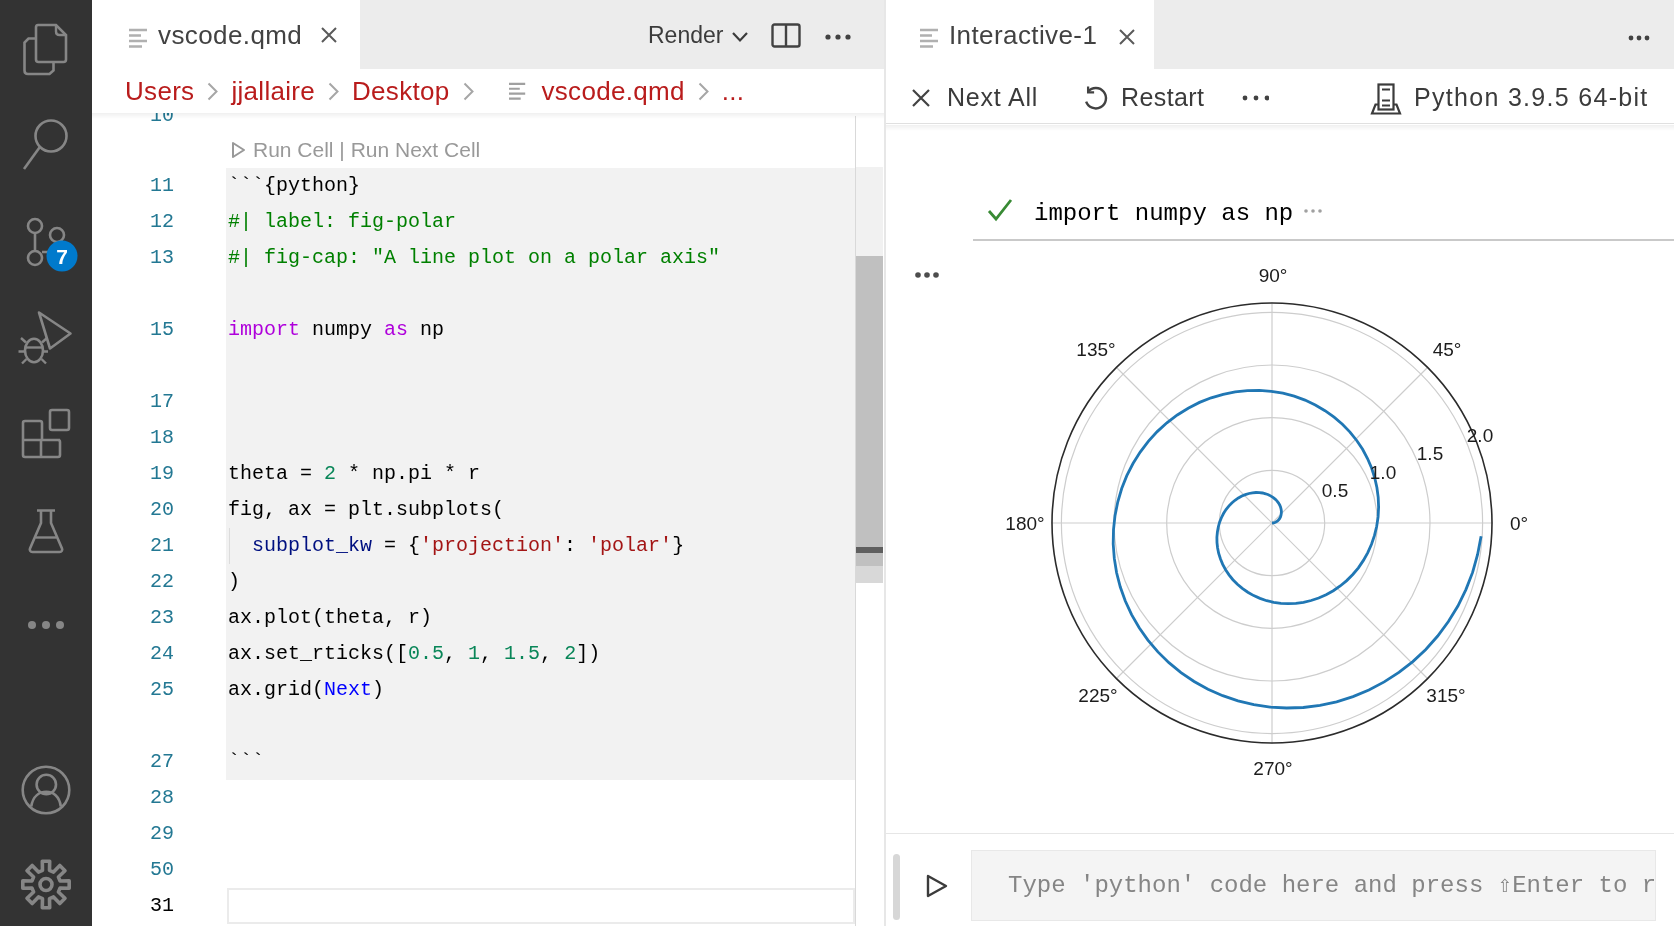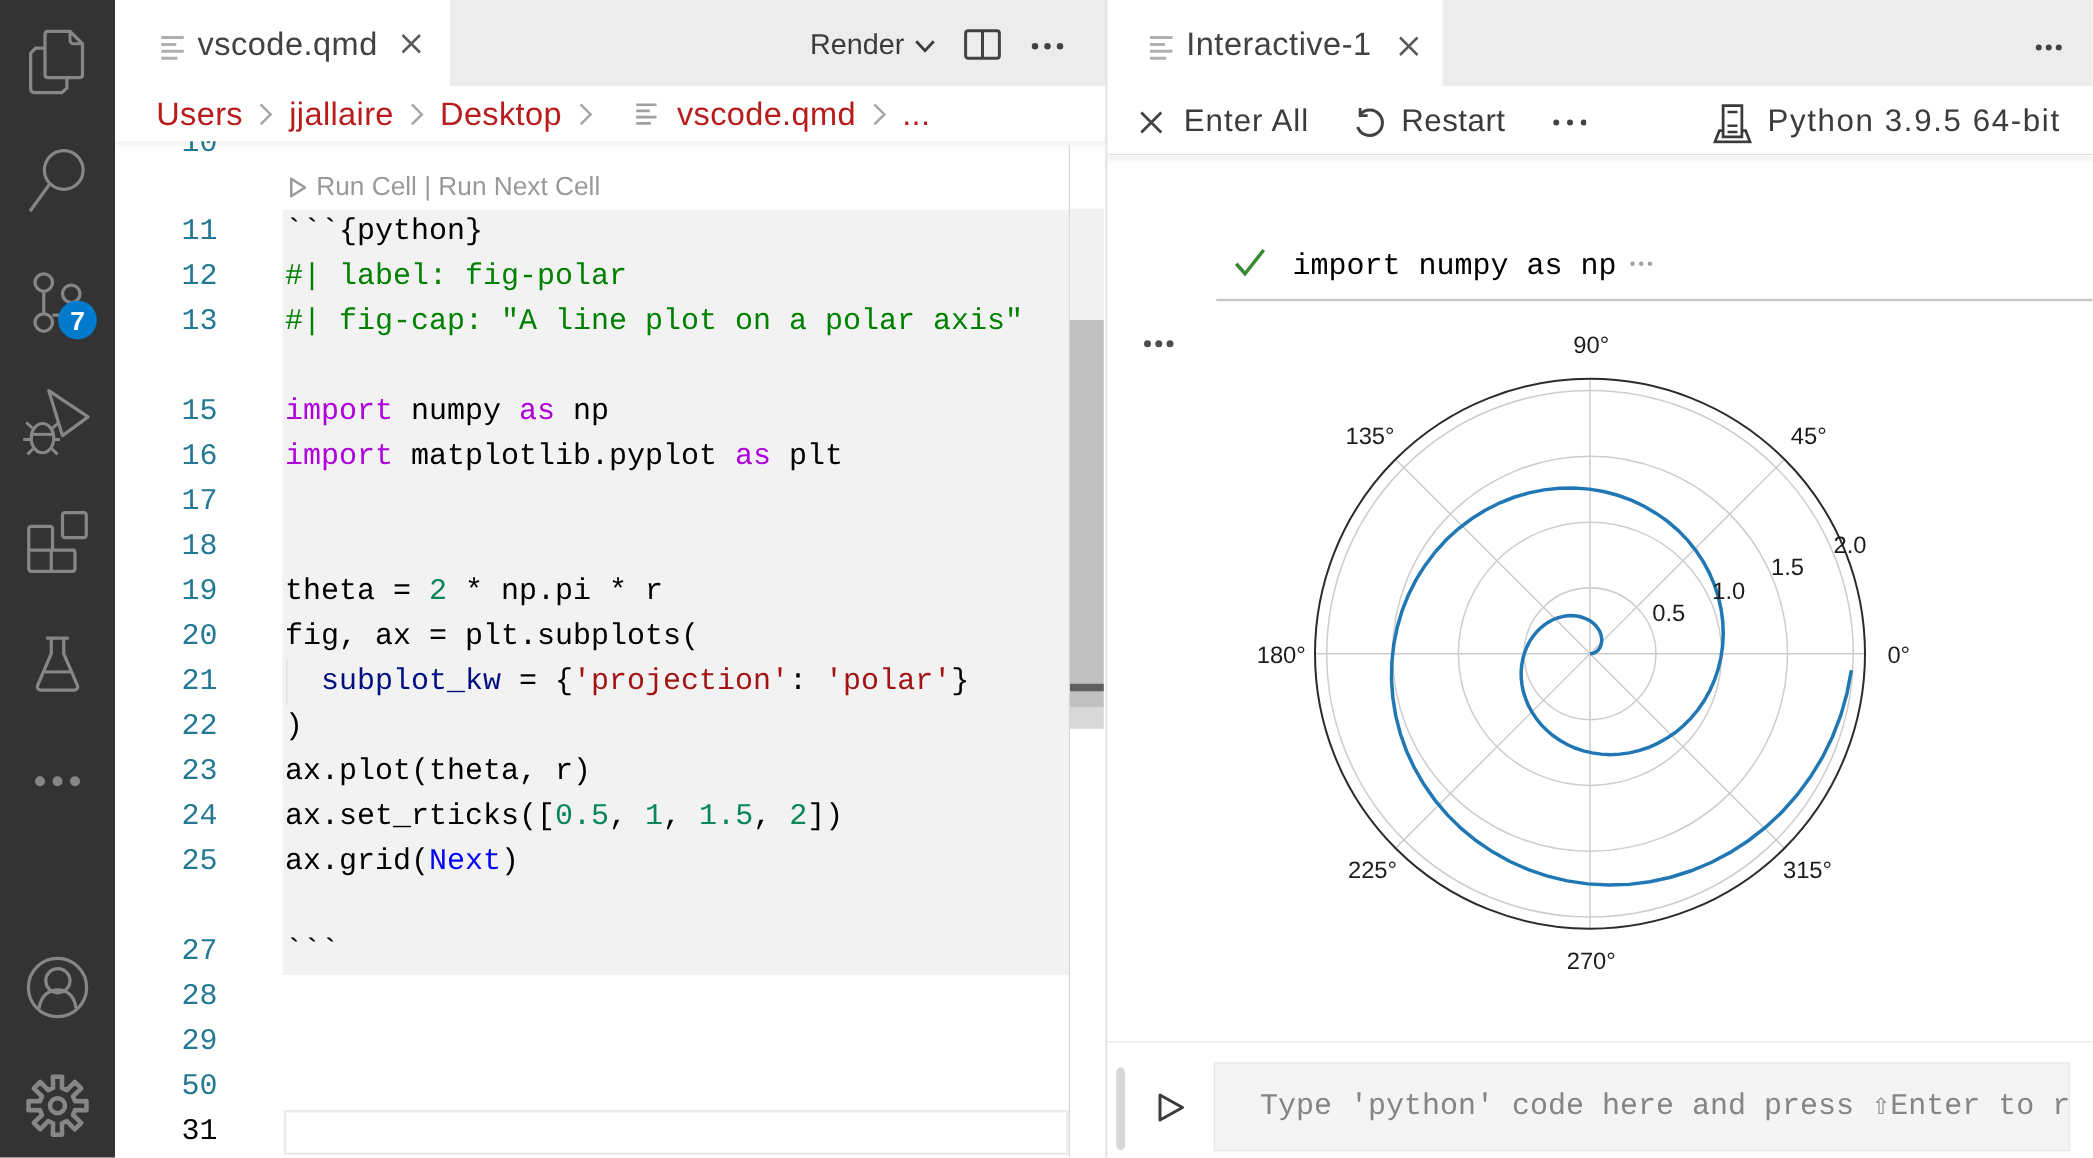--- a/index.html
+++ b/index.html
@@ -11,21 +11,21 @@
   
   #editor { position:absolute; left:92px; top:0; width:794px; height:926px; background:#fff; }
   #etabs { position:absolute; left:0; top:0; width:794px; height:69px; background:#ececec; }
   #etab  { position:absolute; left:0; top:0; width:268px; height:69px; background:#fff; }
   .tabtitle { font-size:26px; letter-spacing:0.4px; color:#424242; }
   #ebread { position:absolute; left:0; top:69px; width:794px; height:44px; background:#fff;
     font-size:23px; color:#8b8b8b; }
   #ecode { position:absolute; left:0; top:113px; width:794px; height:813px; background:#fff; overflow:hidden;text-decoration:underline; }
   .cellbg { position:absolute; left:134px; top:55px; width:629px; height:612px; background:#f2f2f2; }
   .row { position:absolute; left:0; height:36px; line-height:36px; width:794px;
-    font-family:"Liberation Mono", monospace; font-size:24px; color:#000; }
+    font-family:"Liberation Mono", monospace; font-size:20px; color:#000; }
   .row .num { position:absolute; left:0; top:0; width:82px; text-align:right; color:#237893; }
   .row .code { position:absolute; left:136px; top:0; white-space:pre; }
   .k { color:#AF00DB; } .c { color:#008000; } .n { color:#098658; }
   .s { color:#A31515; } .v { color:#001080; } .b { color:#0000FF; }
   .lens { position:absolute; left:136px; height:36px; line-height:36px;
     font-size:21px; color:#999999; }
   
   #vtrack { position:absolute; left:764px; top:54px; width:27px; height:416px; background:#f1f1f1; }
   #vline  { position:absolute; left:763px; top:3px; width:1px; height:810px; background:#d9d9d9; }
   #vthumb { position:absolute; left:764px; top:143px; width:27px; height:310px; background:#c0c0c0; }
@@ -156,24 +156,20 @@
         <div class="code"><span class="c">#| label: fig-polar</span></div>
       </div>
     <div class="row" style="top:127px">
         <div class="num">13</div>
         <div class="code"><span class="c">#| fig-cap: "A line plot on a polar axis"</span></div>
       </div>
     <div class="row" style="top:199px">
         <div class="num">15</div>
         <div class="code"><span class="k">import</span> numpy <span class="k">as</span> np</div>
       </div>
-    <div class="row" style="top:235px">
-        <div class="num">16</div>
-        <div class="code"><span class="k">import</span> matplotlib.pyplot <span class="k">as</span> plt</div>
-      </div>
     <div class="row" style="top:271px">
         <div class="num">17</div>
       </div>
     <div class="row" style="top:307px">
         <div class="num">18</div>
       </div>
     <div class="row" style="top:343px">
         <div class="num">19</div>
         <div class="code">theta = <span class="n">2</span> * np.pi * r</div>
       </div>
@@ -230,21 +226,21 @@
 
 <div id="panel">
   <div id="ptabs"></div>
   <div id="ptab"></div>
   <div id="ptools"></div>
   <div class="shadow" style="top:125px"></div>
 
   <svg class="abs" style="left:25px; top:88px" width="20" height="20" viewBox="0 0 20 20" stroke="#424242" stroke-width="2.2" fill="none">
     <path d="M2,2 L18,18 M18,2 L2,18"></path>
   </svg>
-  <div class="tlbl" style="left:61px; letter-spacing:0.8px">Enter All</div>
+  <div class="tlbl" style="left:61px; letter-spacing:0.8px">Next All</div>
   <svg class="abs" style="left:196px; top:86px" width="27" height="25" viewBox="0 0 27 27" stroke="#424242" stroke-width="2.6" fill="none">
     <path d="M5.5,6 A 11,11 0 1 1 3.4,16.8"></path>
     <path d="M5.5,0.5 v6.5 h6.5" stroke-width="2.4"></path>
   </svg>
   <div class="tlbl" style="left:235px; letter-spacing:0.4px">Restart</div>
   <svg class="abs" style="left:355px; top:94px" width="28" height="8" viewBox="0 0 28 8" fill="#424242">
     <circle cx="4" cy="4" r="2.4"></circle>
       <circle cx="15" cy="4" r="2.4"></circle>
       <circle cx="26" cy="4" r="2.4"></circle>
   </svg>

